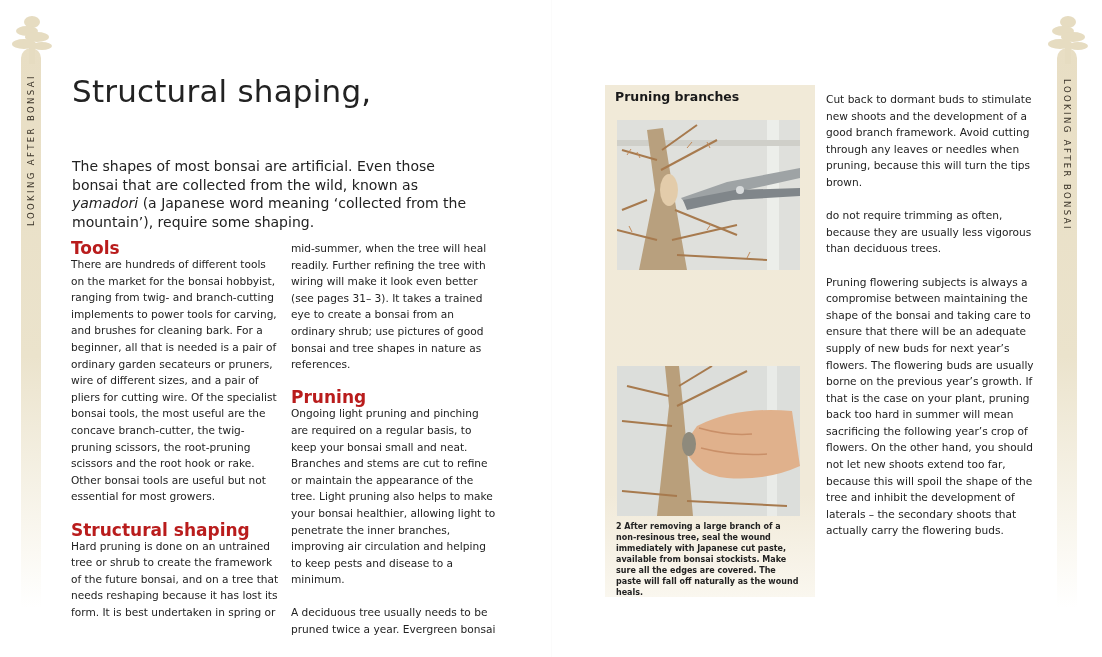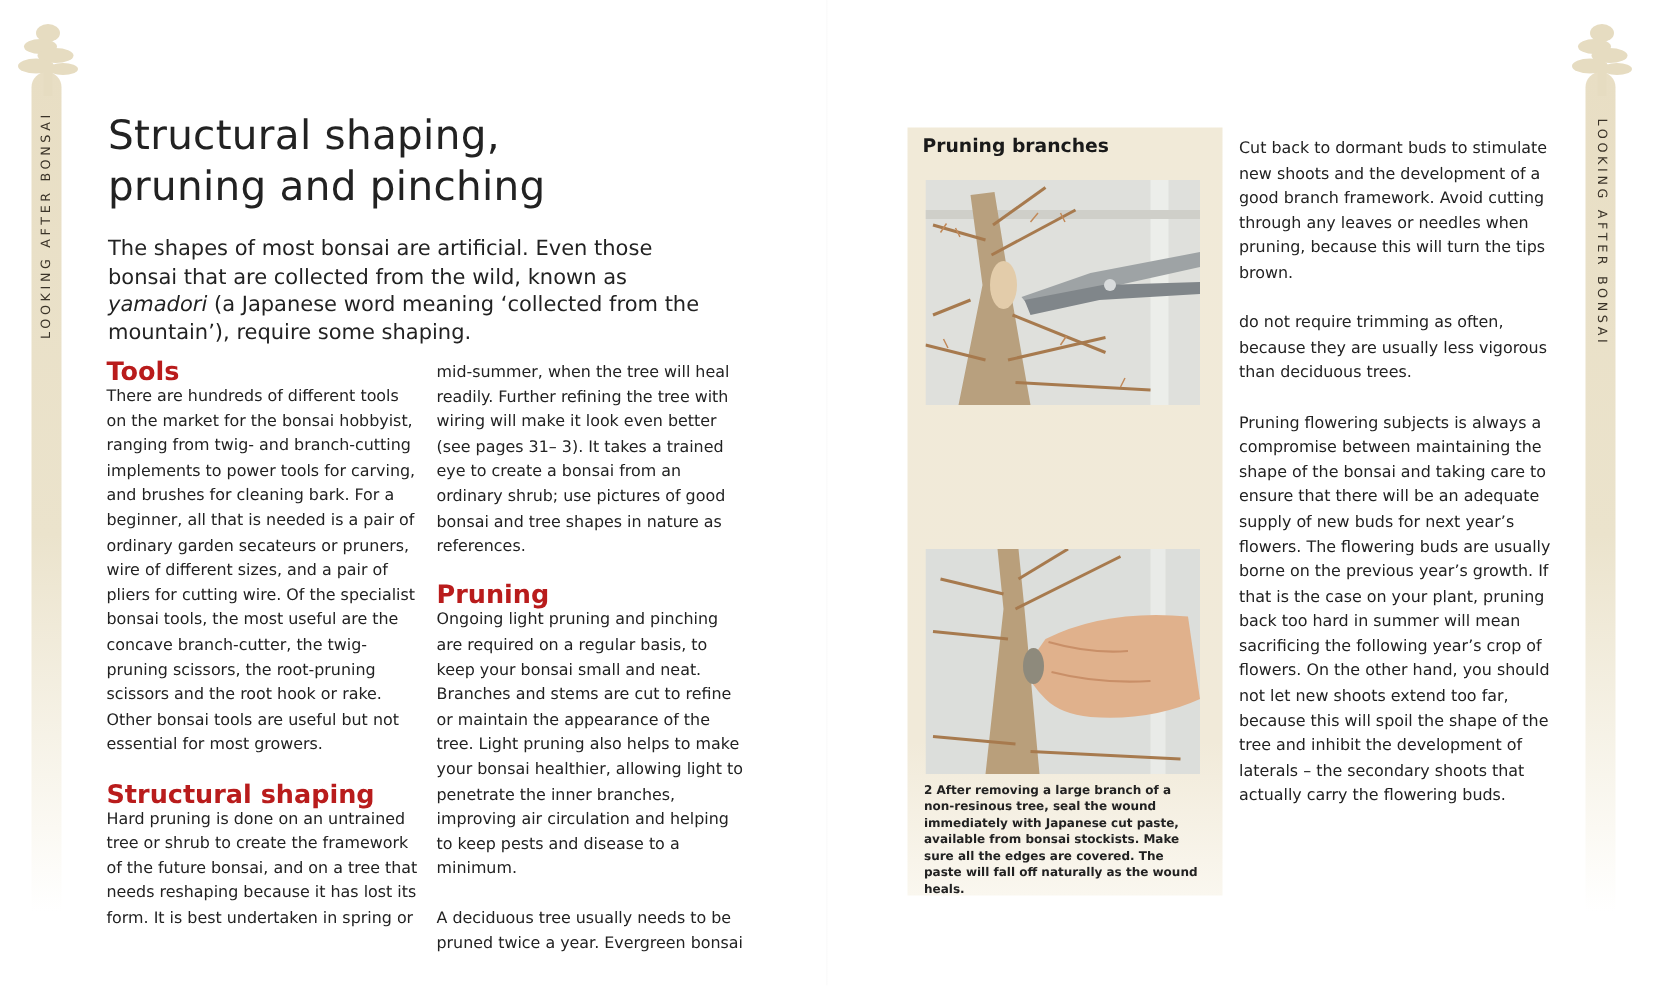--- a/index.html
+++ b/index.html
@@ -6,21 +6,21 @@
     body{width:1102px;height:657px;background:#fff;position:relative;overflow:hidden;font-family:"DejaVu Sans",sans-serif;color:#1e1e1e;}
     .strip{position:absolute;top:48px;width:20px;height:560px;background:linear-gradient(to bottom,#e8dec4 0%,#ebe3cc 55%,#fbf9f3 90%,#fff 100%);border-radius:10px 10px 0 0;}
     .strip.left{left:21px;}
     .strip.right{left:1057px;}
     .tree{position:absolute;top:14px;width:44px;height:50px;}
     .tree.left{left:10px;}
     .tree.right{left:1046px;}
     .vtext{position:absolute;font-size:8.5px;letter-spacing:2.4px;color:#3a3328;white-space:nowrap;}
     .vtext.left{left:31px;top:150px;transform:translate(-50%,-50%) rotate(-90deg);}
     .vtext.right{left:1067px;top:155px;transform:translate(-50%,-50%) rotate(90deg);}
-    .title{position:absolute;left:72px;top:74px;font-size:27px;line-height:34px;font-weight:normal;color:#222;letter-spacing:0.2px;margin:0;}
+    .title{position:absolute;left:72px;top:74px;font-size:31px;line-height:34px;font-weight:normal;color:#222;letter-spacing:0.2px;margin:0;}
     .intro{position:absolute;left:72px;top:157px;width:410px;font-size:14px;line-height:18.6px;color:#222;}
     .col{position:absolute;font-size:10.6px;line-height:16.6px;color:#222;}
     .col1{left:71px;top:240px;width:210px;}
     .col2{left:291px;top:240px;width:205px;}
     .col3{left:826px;top:91px;width:210px;}
     .col h3{margin:0;font-size:17px;line-height:16px;font-weight:bold;color:#b91c1c;}
     .col p{margin:0 0 16.6px 0;}
     .box{position:absolute;left:605px;top:85px;width:210px;height:512px;background:linear-gradient(to bottom,#f1ead8 0%,#f1ead9 80%,#faf7ef 100%);}
     .box h2{position:absolute;left:10px;top:4px;margin:0;font-size:12.5px;font-weight:bold;color:#1a1a1a;}
     .photo{position:absolute;left:12px;width:183px;overflow:hidden;}
@@ -60,21 +60,20 @@
     <ellipse cx="32" cy="32" rx="10" ry="4"></ellipse>
     <rect x="19" y="28" width="6" height="22"></rect>
   </g>
 </svg>
 <div class="vtext right">LOOKING AFTER BONSAI</div>
 
 <div class="gutter"></div>
 
 <h1 class="title">
   <span>Structural shaping,</span><br>
-  <span>pruning and pinching</span>
 </h1>
 <div class="intro"><span>The shapes of most bonsai are artificial. Even those bonsai that are collected from the wild, known as </span><i>yamadori</i><span> (a Japanese word meaning ‘collected from the mountain’), require some shaping.</span></div>
 
 <div class="col col1">
   <h3>Tools</h3>
   <p>There are hundreds of different tools on the market for the bonsai hobbyist, ranging from twig- and branch-cutting implements to power tools for carving, and brushes for cleaning bark. For a beginner, all that is needed is a pair of ordinary garden secateurs or pruners, wire of different sizes, and a pair of pliers for cutting wire. Of the specialist bonsai tools, the most useful are the concave branch-cutter, the twig-pruning scissors, the root-pruning scissors and the root hook or rake. Other bonsai tools are useful but not essential for most growers.</p>
   <h3>Structural shaping</h3>
   <p>Hard pruning is done on an untrained tree or shrub to create the framework of the future bonsai, and on a tree that needs reshaping because it has lost its form. It is best undertaken in spring or</p>
 </div>
 

